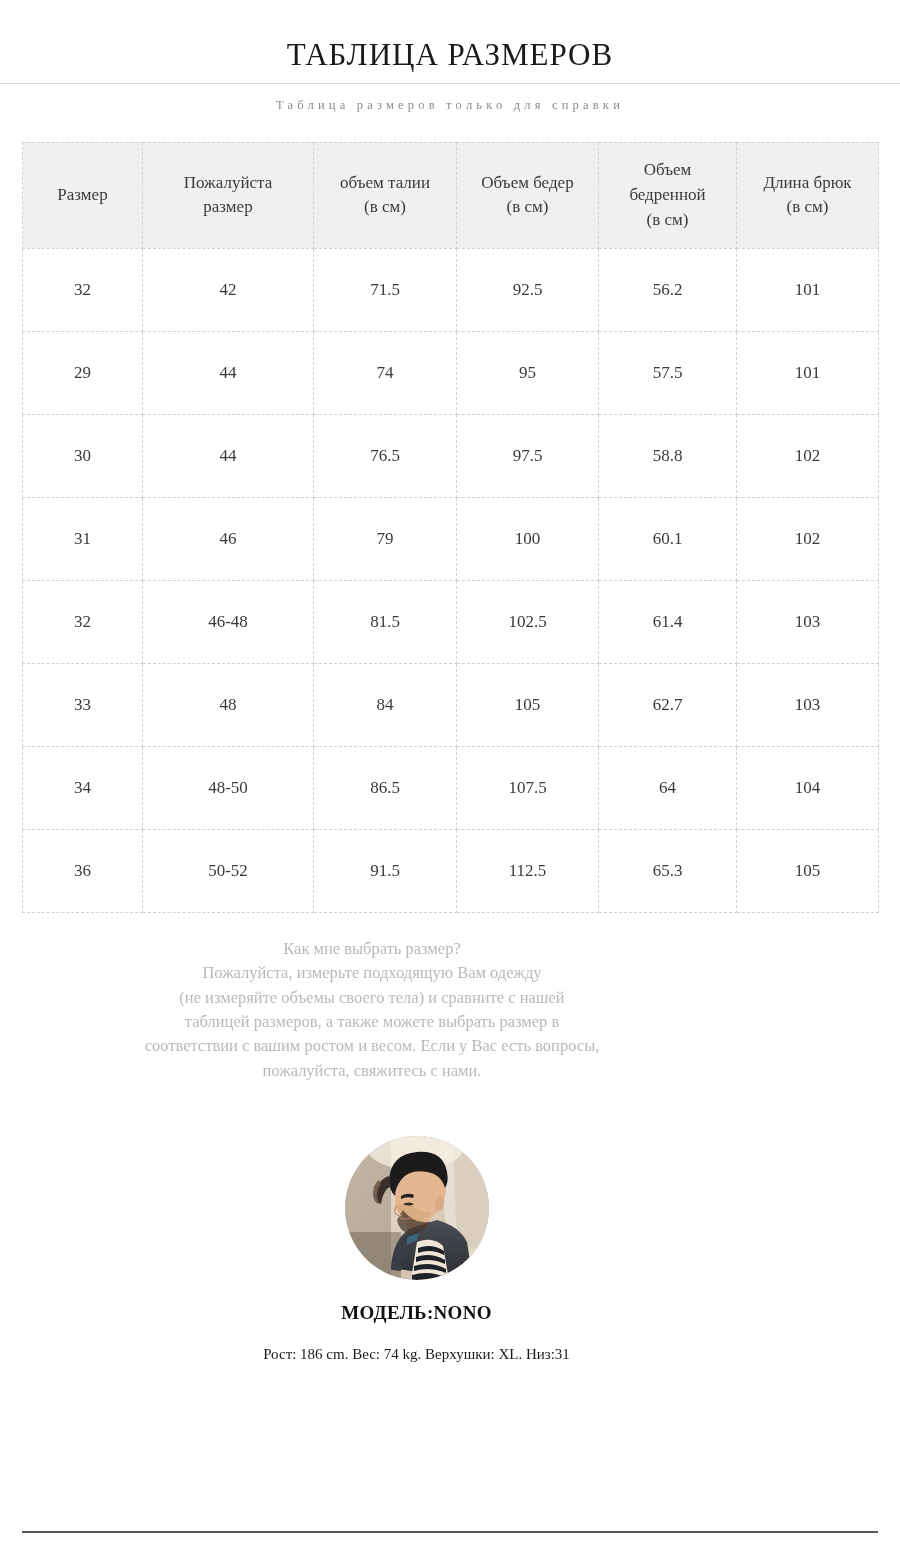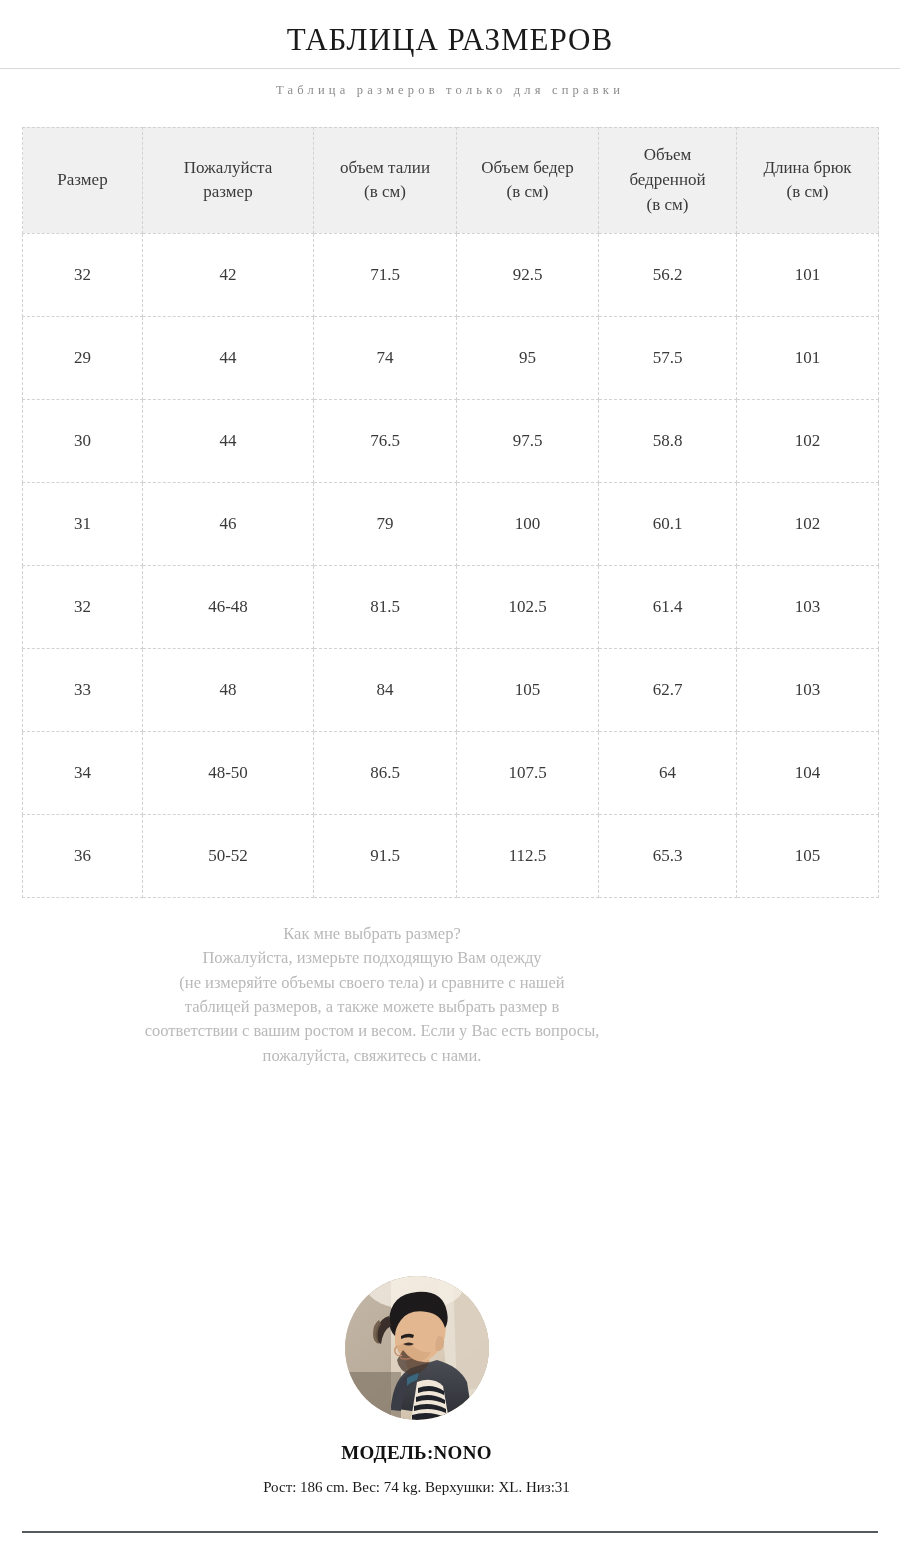--- a/index.html
+++ b/index.html
@@ -16,21 +16,21 @@
     overflow: hidden;
   }
 
   
   .page-title {
     text-align: center;
     font-size: 31px;
     letter-spacing: 1px;
     color: #1a1a1a;
     font-weight: 400;
-    padding-top: 21px;
+    padding-top: 36px;
     line-height: 1.25;
   }
   .title-rule {
     height: 1px;
     background: #d9d9d9;
     width: 100%;
     margin-top: 8px;
   }
   .page-subtitle {
     text-align: center;
@@ -83,21 +83,21 @@
     font-size: 16.5px;
     line-height: 24.4px;
     color: #b9b9b9;
   }
   .note .line { display: block; white-space: pre; text-align: center; }
 
   
   .model-block {
     position: absolute;
     left: 0;
-    top: 1276px;
+    top: 1136px;
     width: 833px;
     text-align: center;
   }
   .model-photo {
     width: 144px;
     height: 144px;
     border-radius: 50%;
     margin: 0 auto;
     overflow: hidden;
     position: relative;
@@ -105,21 +105,21 @@
   }
   .model-photo svg { display: block; }
   .model-name {
     margin-top: 22px;
     font-size: 19px;
     font-weight: bold;
     color: #111111;
     letter-spacing: 0.3px;
   }
   .model-specs {
-    margin-top: 15px;
+    margin-top: 22px;
     font-size: 15px;
     color: #1a1a1a;
   }
 
   
   .bottom-rule {
     position: absolute;
     left: 22px;
     top: 1531px;
     width: 856px;

